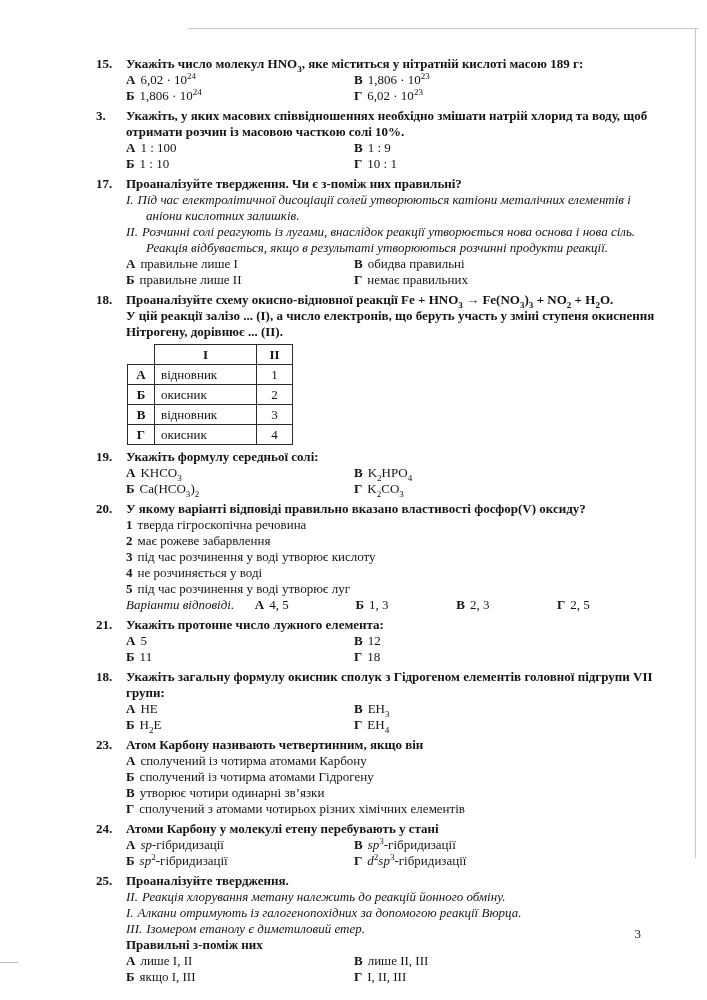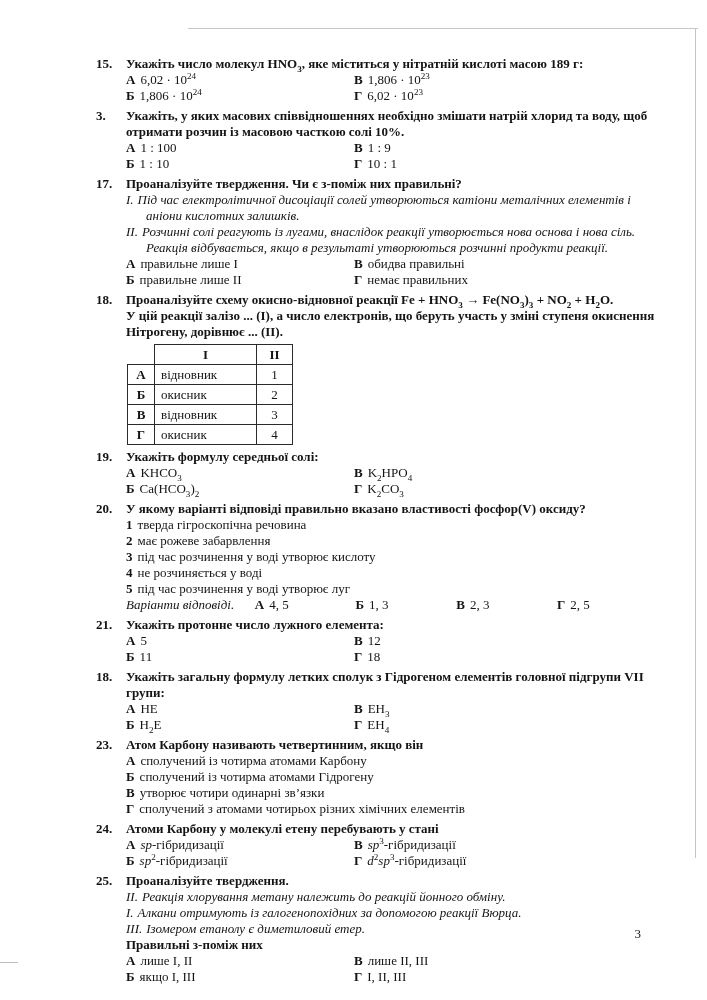--- a/index.html
+++ b/index.html
@@ -197,21 +197,21 @@
         <div class="opt"><span class="opt-letter">Б</span><span class="opt-text">11</span></div>
         <div class="opt"><span class="opt-letter">В</span><span class="opt-text">12</span></div>
         <div class="opt"><span class="opt-letter">Г</span><span class="opt-text">18</span></div>
       </div>
     </div>
   </section>
 
   <section class="question">
     <div class="q-head">
       <span class="q-num">18.</span>
-      <p class="q-stem">Укажіть загальну формулу летких сполук з Гідрогеном елементів головної підгрупи VII групи:</p>
+      <p class="q-stem">Укажіть загальну формулу окисник сполук з Гідрогеном елементів головної підгрупи VII групи:</p>
     </div>
     <div class="q-body">
       <div class="opts-2col">
         <div class="opt"><span class="opt-letter">А</span><span class="opt-text">HE</span></div>
         <div class="opt"><span class="opt-letter">Б</span><span class="opt-text">H<sub>2</sub>E</span></div>
         <div class="opt"><span class="opt-letter">В</span><span class="opt-text">EH<sub>3</sub></span></div>
         <div class="opt"><span class="opt-letter">Г</span><span class="opt-text">EH<sub>4</sub></span></div>
       </div>
     </div>
   </section>

